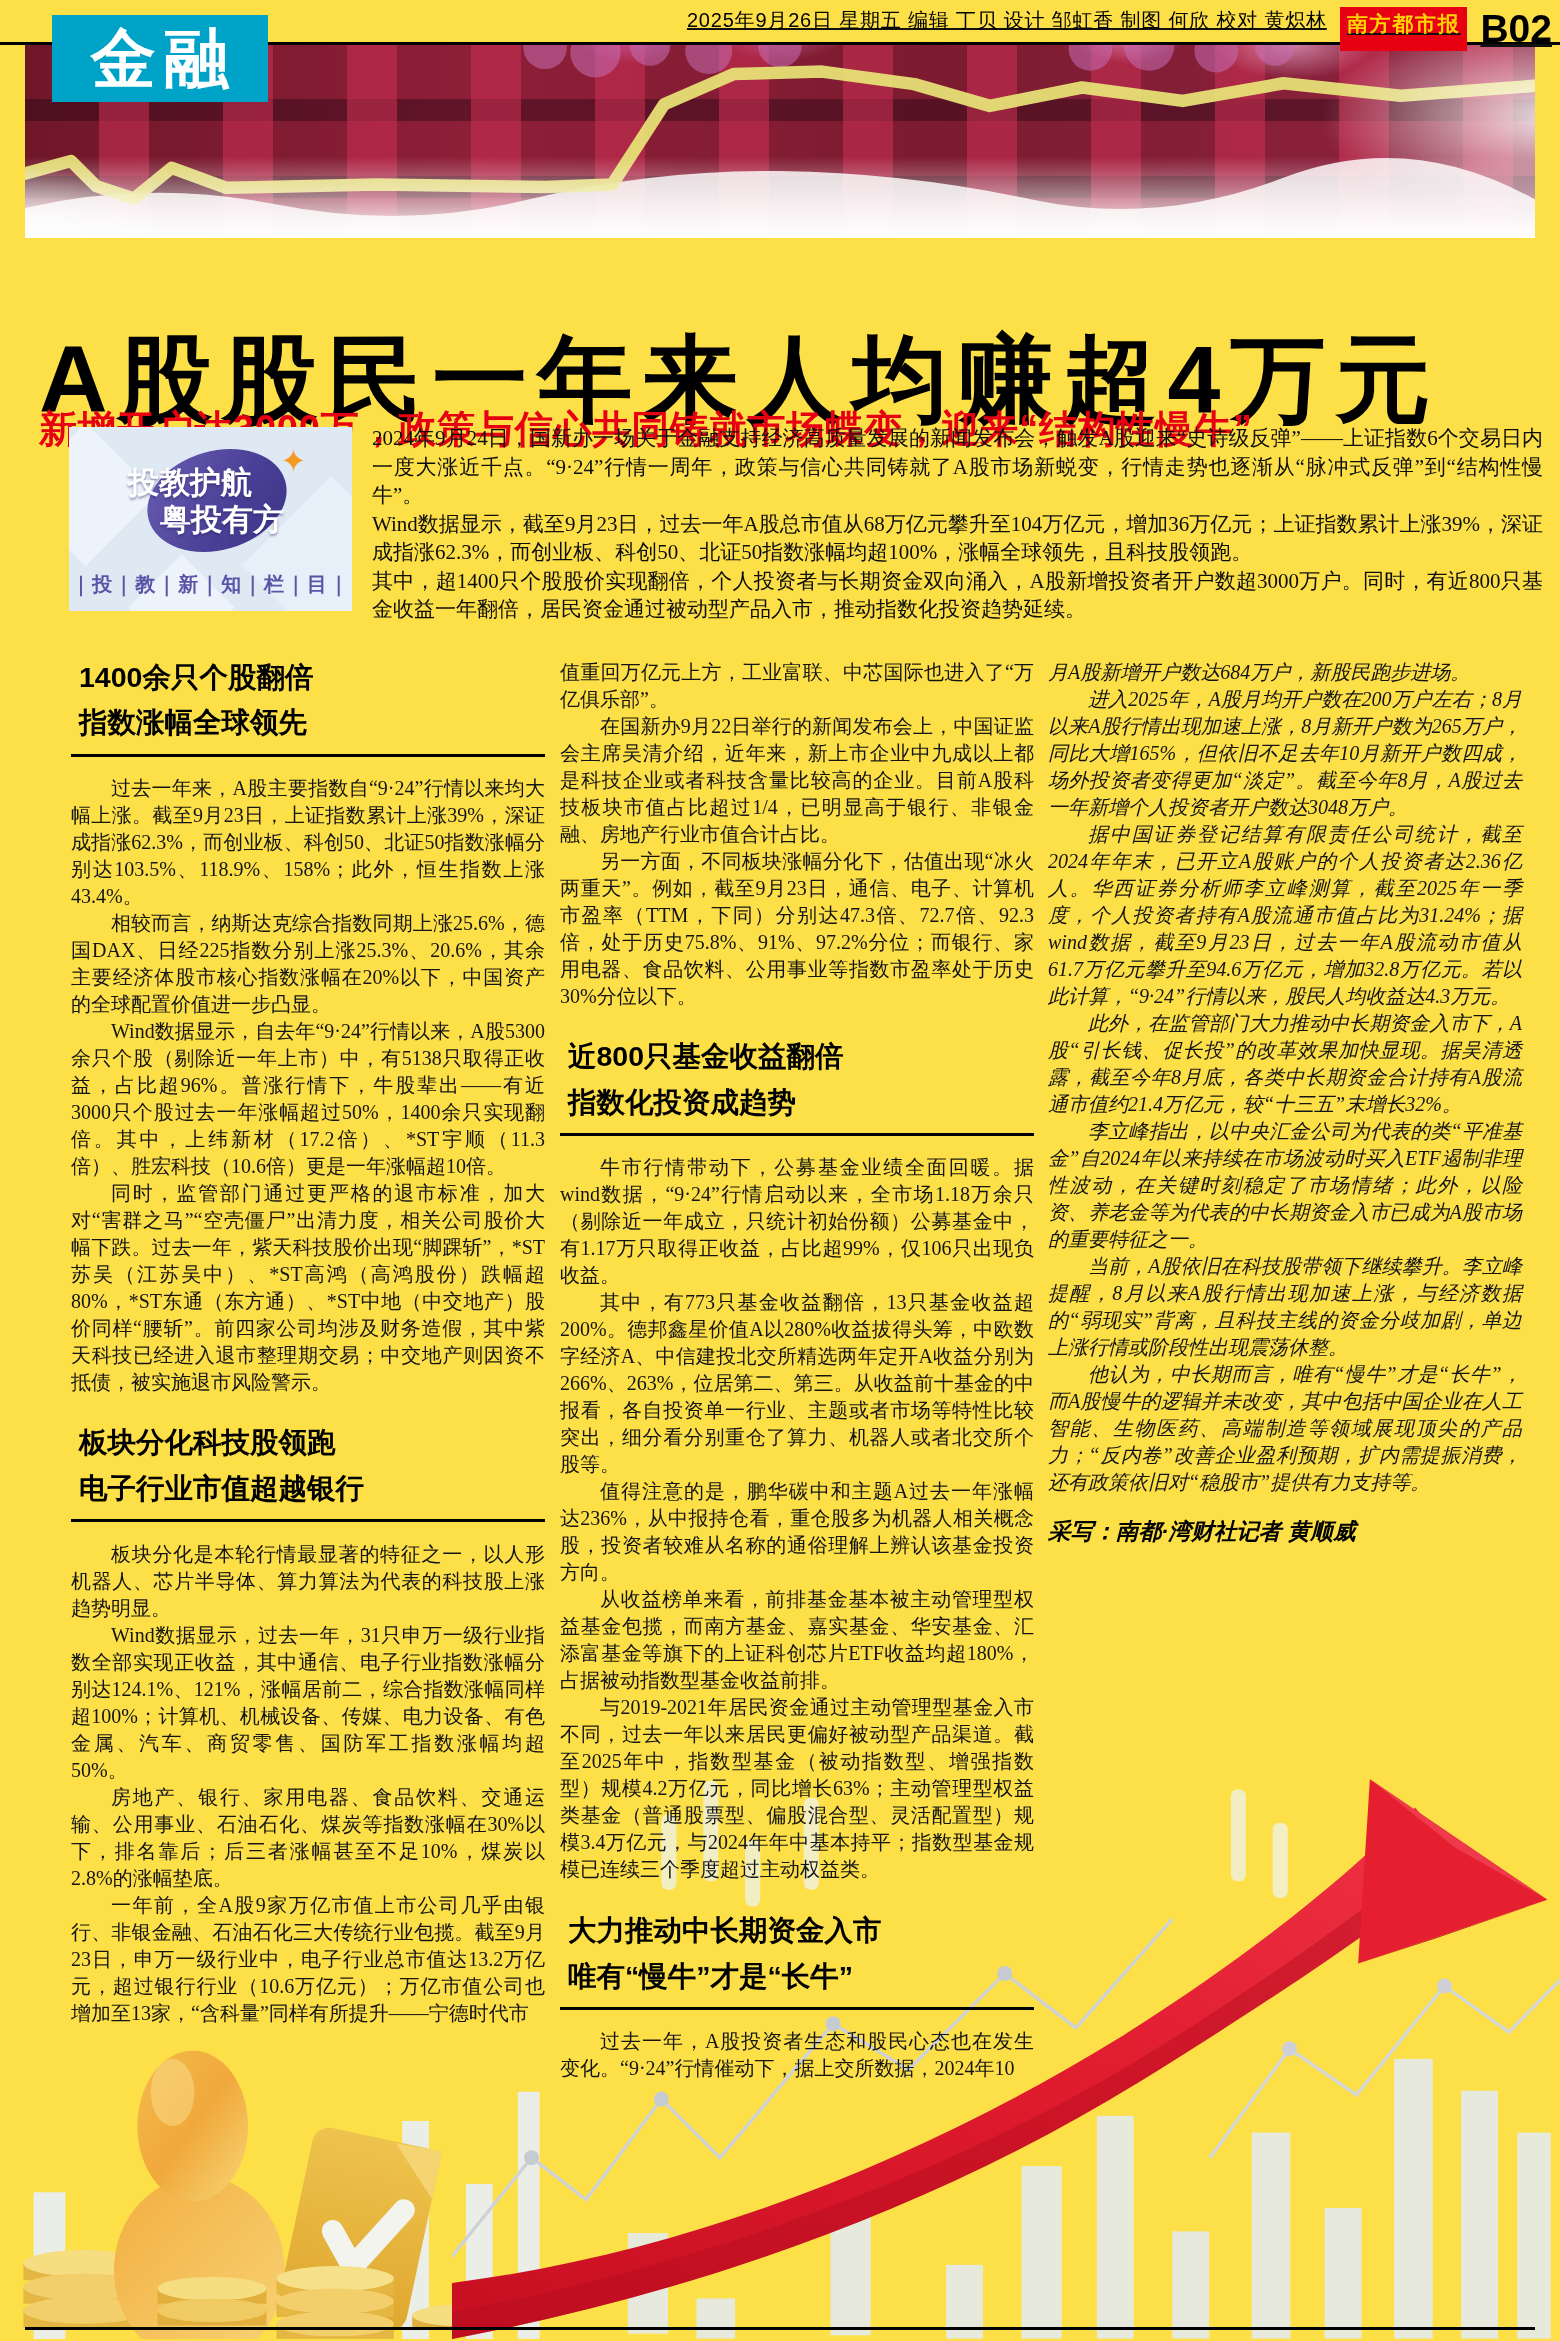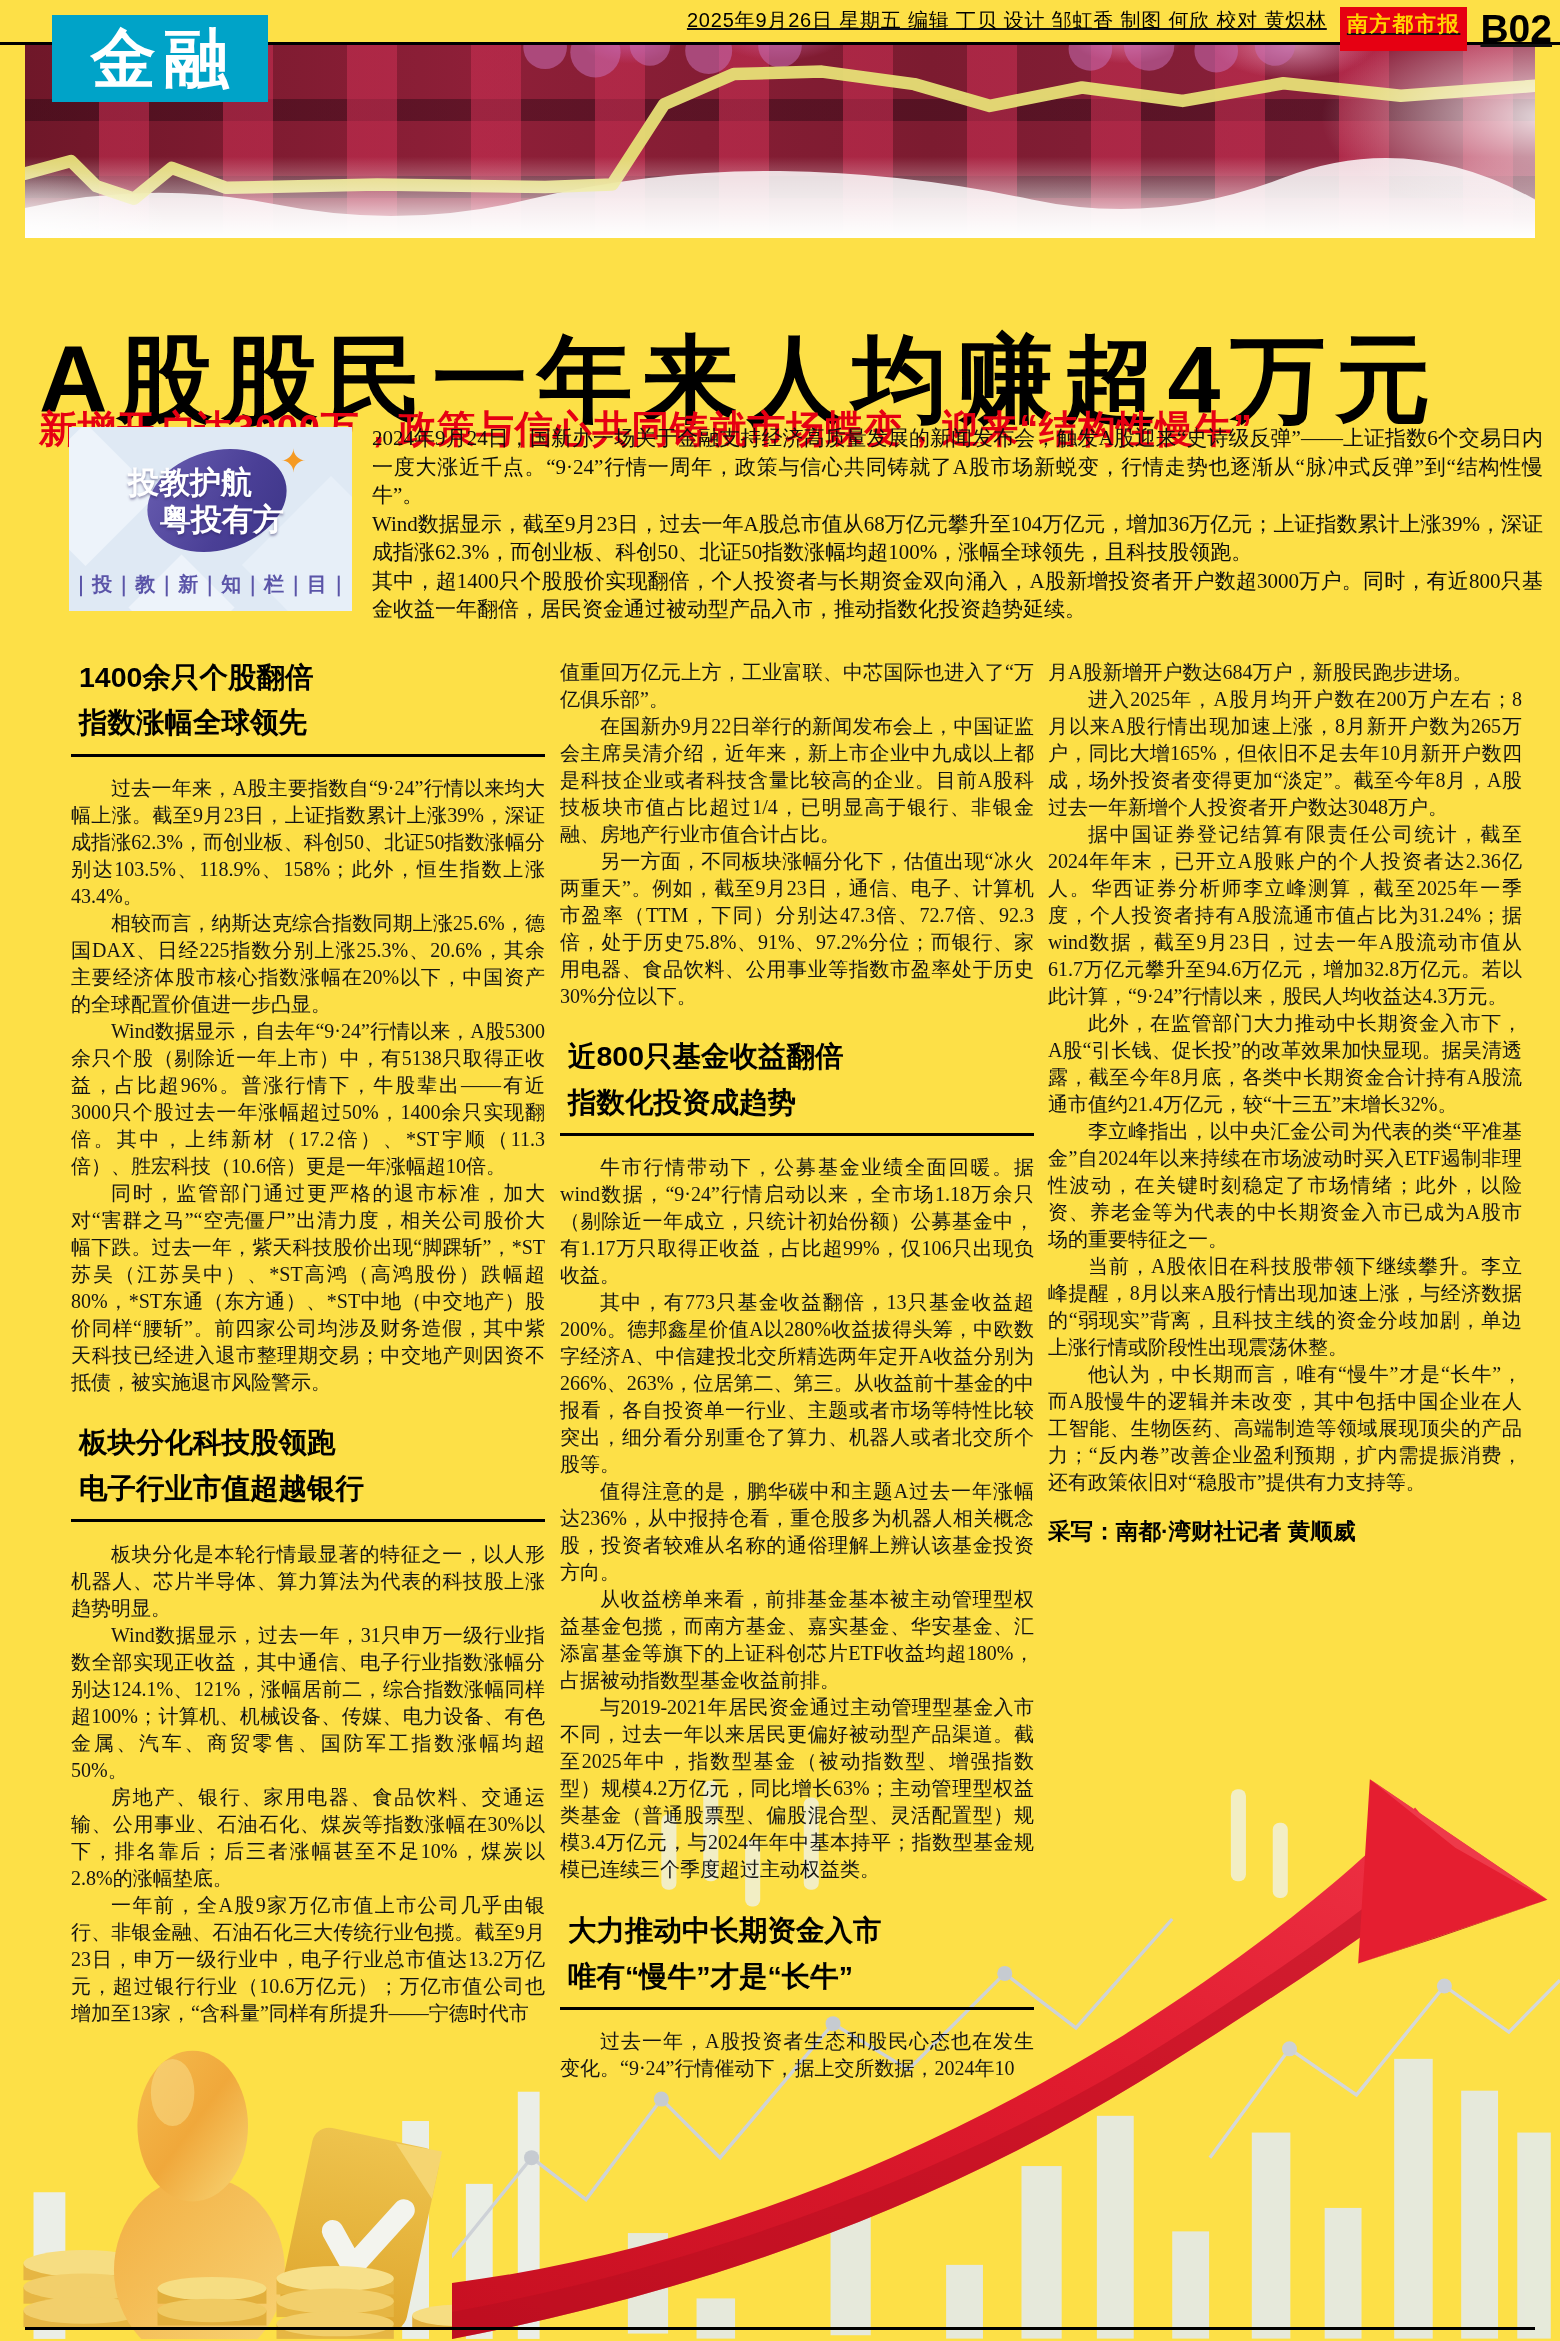--- a/index.html
+++ b/index.html
@@ -54,21 +54,21 @@
        font-family:"Liberation Sans","DejaVu Sans",sans-serif;font-weight:800;font-size:31px;line-height:37px;
        text-shadow:0 1.7px 2.5px rgba(40,30,90,.45);}
   .promo-title .l2{margin-left:32px;}
   .promo-star{position:absolute;left:211px;top:15px;font-size:32px;color:#f59a23;z-index:3;}
   .promo-strip{position:absolute;left:0;right:0;bottom:13.4px;text-align:center;color:#5a54a8;z-index:2;
        font-family:"Liberation Sans","DejaVu Sans",sans-serif;font-weight:700;font-size:20px;letter-spacing:1.7px;}
   .intro-text{position:absolute;left:303px;top:0;width:1171px;font-size:21px;line-height:28.5px;text-align:justify;color:#0d0d0d;}
   .intro-text p{margin:0;}
   
   .col{position:absolute;top:647px;width:474px;z-index:2;}
-  .col1{left:71px;}  .col2{left:560px;}  .col3{left:1048px;}
+  .col1{left:71px;}  .col2{left:560px;}  .col3{left:1048px;font-style:italic;}
   .sec-h{font-family:"Liberation Sans","DejaVu Sans",sans-serif;font-weight:800;font-size:28.5px;
        line-height:1.32;color:#000;margin:8px;}
   .gap{margin-top:28.5px;}
   .first{margin-top:11.7px;}
   .sec-rule{border-bottom:3.4px solid #000;margin:11.7px 0 18.4px 0;height:0;}
   .p{font-size:20px;line-height:27px;text-align:justify;text-indent:2em;margin:0;color:#141414;}
   .p.cont{text-indent:0;}
   .byline{margin-top:20px;font-family:"Liberation Sans","DejaVu Sans",sans-serif;
        font-weight:800;font-size:22.6px;color:#000;}
   

